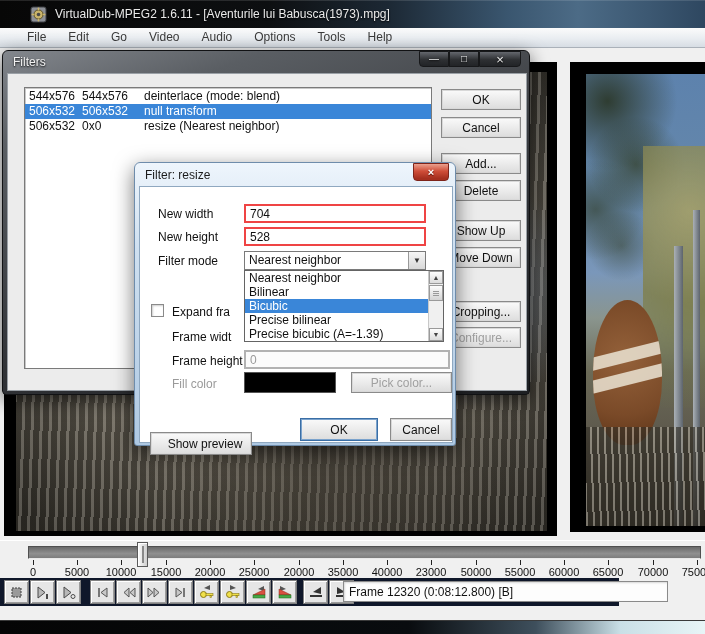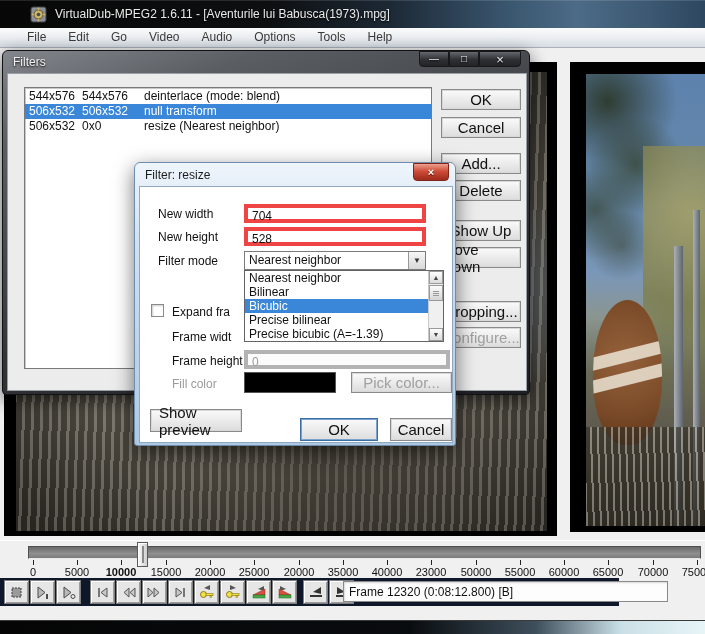--- a/index.html
+++ b/index.html
@@ -56,26 +56,26 @@
   .rp-jug { position:absolute; left:6%; top:50%; width:58%; height:32%; border-radius:50% 50% 45% 45%;
       background:radial-gradient(circle at 45% 40%, #94613a, #7a4a28 60%, #5e3519 95%); overflow:hidden; }
   .rp-jug .stripe { position:absolute; left:-10%; width:120%; height:9%; background:rgba(235,228,212,.85); transform:rotate(-14deg); }
   .rp-pole { position:absolute; background:linear-gradient(90deg,#aab0b6,#7c838b 60%,#5d646c); }
   .rp-reeds { position:absolute; left:0; right:0; bottom:0; height:22%;
       background:
         repeating-linear-gradient(88deg, rgba(212,206,190,.5) 0 2px, rgba(58,54,44,.55) 2px 7px),
         linear-gradient(rgba(20,18,14,.25), rgba(10,8,6,.7)); }
 
   
-  .field { background:#fff; border:4px solid #ef4444; padding:1px 4px; font-size:12px; line-height:15px; }
+  .field { background:#fff; border:2px solid #ef4444; padding:1px 4px; font-size:12px; line-height:15px; }
   .field.disabled { background:#fbfbfb; border-color:#b2b2b2; color:#9a9a9a; }
   .cbtn {
     display:flex; align-items:center; justify-content:center;
     background:linear-gradient(#fafafa,#ededed 45%,#dcdcdc);
-    border:1px solid #8a8a8a; box-shadow:0 0 0 1px #d8d8d8 inset; color:#111; font-size:15px;
+    border:1px solid #8a8a8a; box-shadow:0 0 0 1px #d8d8d8 inset; color:#111; font-size:12px;
   }
   .cbtn.disabled { color:#a0a0a0; }
   .checkbox { width:13px; height:13px; background:#fff; border:1px solid #8a8a8a; box-shadow:inset 1px 1px 2px rgba(0,0,0,.2); }
 
   
   .filters-dialog {
     left:2px; top:50px; width:528px; height:345px;
     background:linear-gradient(160deg,#83878d 0%,#5a5e63 18%,#303236 60%,#1d1f22 100%);
     border:1px solid #111214; border-radius:6px 6px 4px 4px;
     box-shadow:0 5px 18px rgba(0,0,0,.6); padding:0 4px 4px;
@@ -266,21 +266,21 @@
 
       <span class="rlabel" style="left:32px; top:143px;">Frame widt</span>
 
       <span class="rlabel" style="left:32px; top:167px;">Frame height</span>
       <div class="field disabled abs" style="left:104px; top:163px; width:206px; height:19px;">0</div>
 
       <span class="rlabel disabled" style="left:32px; top:190px;">Fill color</span>
       <div class="abs" style="left:104px; top:185px; width:92px; height:21px; background:#000; border:1px solid #555;"></div>
       <div class="cbtn disabled abs" style="left:211px; top:185px; width:101px; height:21px;">Pick color...</div>
 
-      <div class="cbtn abs" style="left:10px; top:222px; width:92px; height:23px;padding-left:8px;">Show preview</div>
+      <div class="cbtn abs" style="left:10px; top:245px; width:102px; height:23px;padding-left:8px;">Show preview</div>
       <div class="cbtn abs" style="left:160px; top:231px; width:78px; height:23px; border-color:#3a6ea5; box-shadow:0 0 0 1px #7aa2cc inset;">OK</div>
       <div class="cbtn abs" style="left:250px; top:231px; width:62px; height:23px;">Cancel</div>
 
       <div class="droplist">
         <div class="droplist-items">
           <div class="drop-item">Nearest neighbor</div>
           <div class="drop-item">Bilinear</div>
           <div class="drop-item selected">Bicubic</div>
           <div class="drop-item">Precise bilinear</div>
           <div class="drop-item">Precise bicubic (A=-1.39)</div>
@@ -315,21 +315,21 @@
     <span class="tick" style="left:387px;"></span>
       <span class="tick" style="left:431px;"></span>
     <span class="tick" style="left:476px;"></span>
       <span class="tick" style="left:520px;"></span>
     <span class="tick" style="left:564px;"></span>
       <span class="tick" style="left:608px;"></span>
     <span class="tick" style="left:653px;"></span>
       <span class="tick" style="left:697px;"></span>
     <span class="tick-label" style="left:33px;">0</span>
     <span class="tick-label" style="left:77px;">5000</span>
-    <span class="tick-label" style="left:121px;font-weight:bold;">10000</span>
+    <span class="tick-label" style="left:121px;">10000</span>
     <span class="tick-label" style="left:166px;">15000</span>
     <span class="tick-label" style="left:210px;">20000</span>
     <span class="tick-label" style="left:254px;">25000</span>
     <span class="tick-label" style="left:299px;">20000</span>
     <span class="tick-label" style="left:343px;">35000</span>
     <span class="tick-label" style="left:387px;">40000</span>
     <span class="tick-label" style="left:431px;">23000</span>
     <span class="tick-label" style="left:476px;">50000</span>
     <span class="tick-label" style="left:520px;">55000</span>
     <span class="tick-label" style="left:564px;">60000</span>

